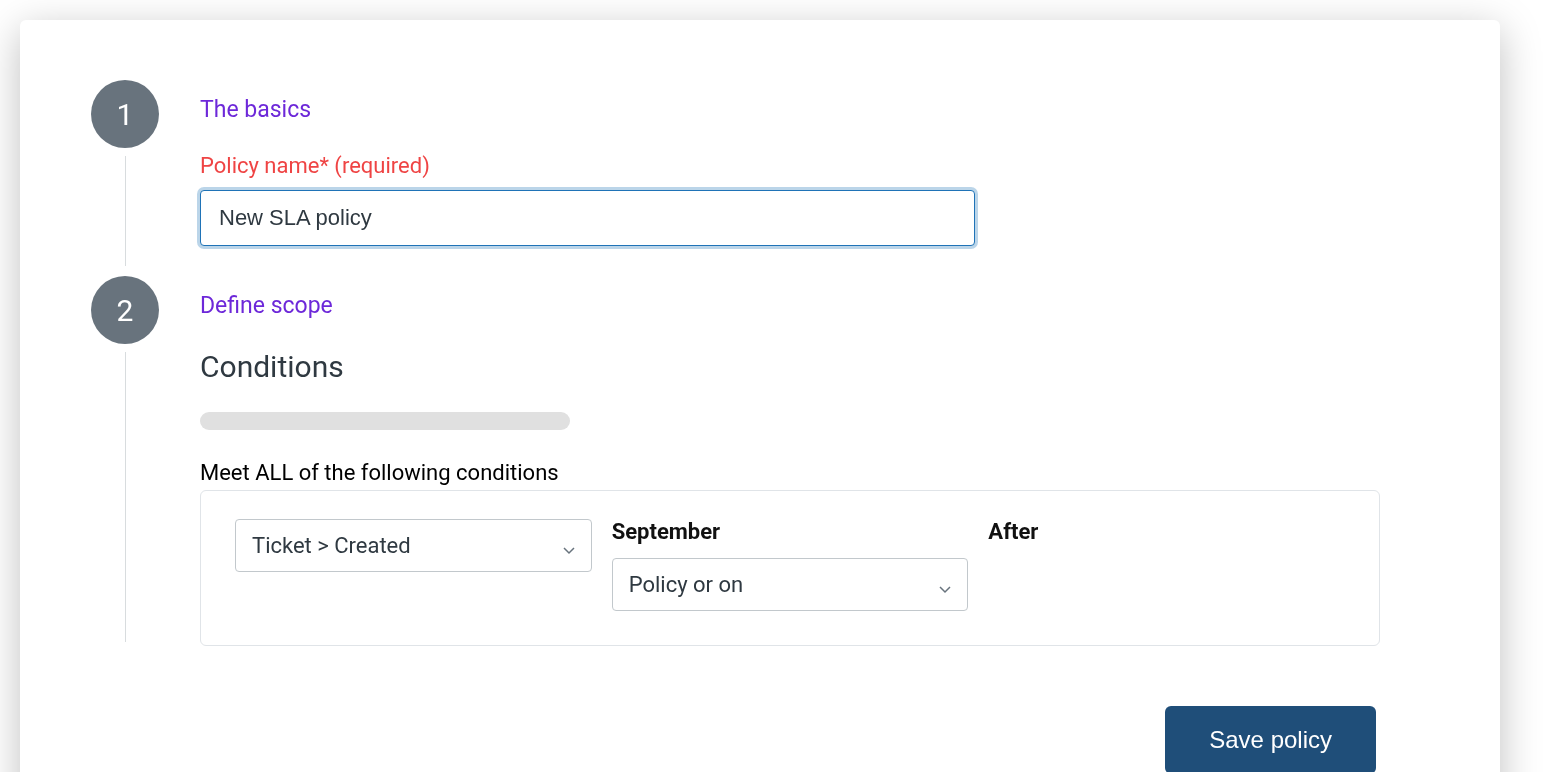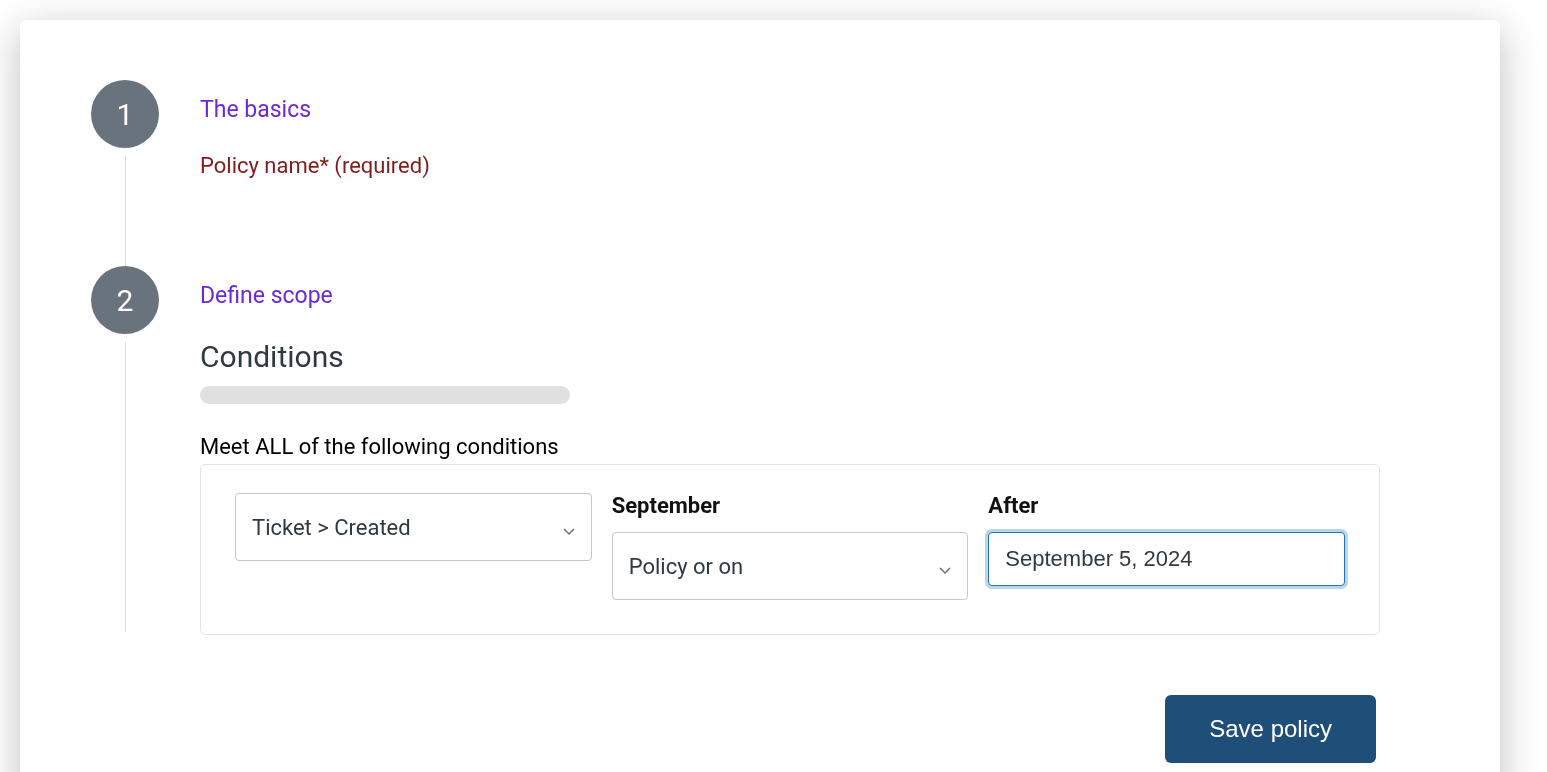--- a/index.html
+++ b/index.html
@@ -58,41 +58,41 @@
     }
     .step-title {
       font-size: 23px;
       font-weight: 400;
       color: #6d28d9;
       margin-top: 16px;
       margin-bottom: 30px;
     }
     .field-label {
       font-size: 22px;
-      color: #7f1d1d;
+      color: #ef4444;
       margin-bottom: 12px;
       display: block;
     }
     .text-input {
       width: 775px;
       height: 56px;
       border: 1px solid #1f73b7;
       border-radius: 4px;
       box-shadow: 0 0 0 3px rgba(31,115,183,0.3);
       padding: 0 18px;
       font-size: 22px;
       color: #2f3941;
       outline: none;
       background: #fff;
     }
     .section-heading {
       font-size: 30px;
       font-weight: 400;
       color: #2f3941;
-      margin-bottom: 12px;
+      margin-bottom: 28px;
     }
     .skeleton-bar {
       width: 370px;
       height: 18px;
       background: #e0e0e0;
       border-radius: 9px;
       margin-bottom: 30px;
     }
     .conditions-label {
       font-size: 22px;
@@ -114,21 +114,21 @@
       display: flex;
       flex-direction: column;
     }
     .cond-label {
       font-size: 22px;
       font-weight: 700;
       color: #111;
       margin-bottom: 14px;
     }
     .select-box {
-      height: 68px;
+      height: 53px;
       border: 1px solid #c2c8cc;
       border-radius: 4px;
       padding: 0 44px 0 16px;
       font-size: 22px;
       color: #2f3941;
       background: #fff;
       display: flex;
       align-items: center;
       position: relative;
       cursor: pointer;
@@ -184,20 +184,21 @@
   <div class="step">
     <div class="step-indicator">
       <div class="step-circle">
         <span>1</span>
       </div>
       <div class="step-line" style="height:110px"></div>
     </div>
     <div class="step-body">
       <div class="step-title">The basics</div>
       <label class="field-label">Policy name* (required)</label>
+      <input class="text-input" type="text" value="New SLA policy" style="">
     </div>
   </div>
 
   <div class="step">
     <div class="step-indicator">
       <div class="step-circle">
         <span>2</span>
       </div>
       <div class="step-line" style="height:290px"></div>
     </div>
@@ -228,21 +229,20 @@
               <span class="chevron">
                 <svg viewBox="0 0 16 16">
                     <polyline points="3,6 8,11 13,6"></polyline>
                   </svg>
               </span>
             </div>
           </div>
 
           <div class="cond-col">
             <div class="cond-label">After</div>
-            <input class="value-input" type="text" value="September 5, 2024" style="">
           </div>
 
         </div>
       </div>
     </div>
   </div>
 
   <div class="footer">
     <button class="save-btn">Save policy</button>
   </div>

